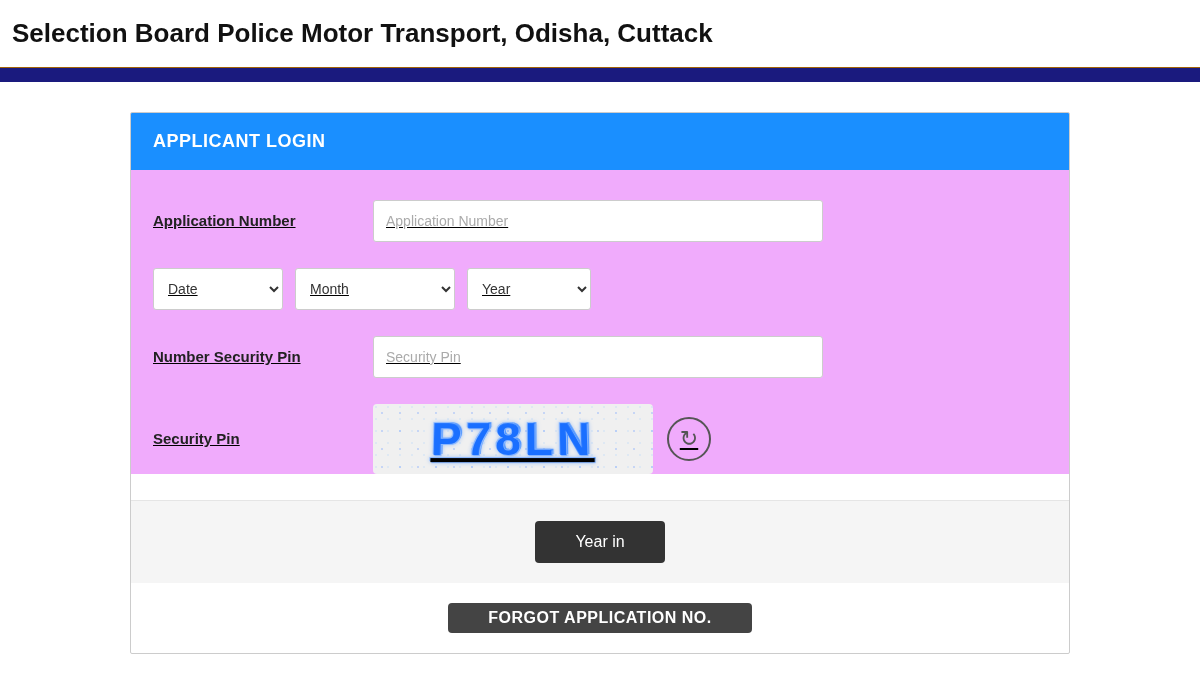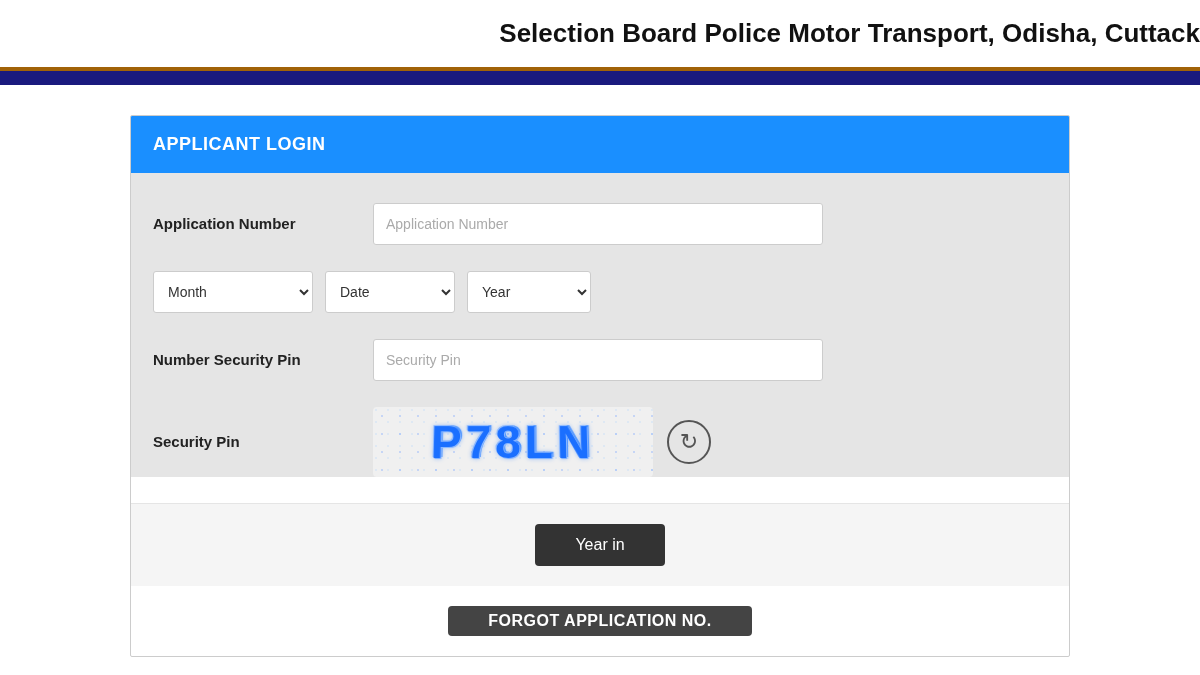--- a/index.html
+++ b/index.html
@@ -9,23 +9,23 @@
     }
 
     body {
       font-family: Arial, sans-serif;
       background: #fff;
       width: 1200px;
       min-height: 675px;
     }
 
     .top-bar {
-      border-bottom: 4px solid #a16207;
-      padding: 18px 0;
-      text-align: right;
+      border-bottom: 1px solid #a16207;
+      padding: 18px 12px;
+      text-align: left;
     }
 
     .top-bar h1 {
       font-size: 26px;
       font-weight: bold;
       color: #111;
     }
 
     .blue-band {
       background: #1a1a7e;
@@ -50,22 +50,23 @@
 
     .card-header span {
       color: #fff;
       font-size: 18px;
       font-weight: bold;
       letter-spacing: 0.5px;
       margin-top: 44px;
     }
 
     .card-body {
-      background: #e5e5e5;
+      background: #f0abfc;
       padding: 30px 22px 0 22px;
+      text-decoration: underline;
     }
 
     .form-row {
       display: flex;
       align-items: center;
       margin-bottom: 26px;
     }
 
     .form-label {
       width: 220px;
@@ -237,43 +238,43 @@
 
     <div class="card-body">
 
       <div class="form-row">
         <label class="form-label">Application Number</label>
         <input type="text" class="form-control-text" placeholder="Application Number" style="">
       </div>
 
       <div class="dob-row">
         <div class="dob-selects">
-          <select class="dob-select dob-select-month">
-            <option>Month</option>
-            <option>January</option><option>February</option>
-            <option>March</option><option>April</option>
-            <option>May</option><option>June</option>
-            <option>July</option><option>August</option>
-            <option>September</option><option>October</option>
-            <option>November</option><option>December</option>
-          </select>
           <select class="dob-select dob-select-date">
             <option>Date</option>
             <option>1</option><option>2</option><option>3</option>
             <option>4</option><option>5</option><option>6</option>
             <option>7</option><option>8</option><option>9</option>
             <option>10</option><option>11</option><option>12</option>
             <option>13</option><option>14</option><option>15</option>
             <option>16</option><option>17</option><option>18</option>
             <option>19</option><option>20</option><option>21</option>
             <option>22</option><option>23</option><option>24</option>
             <option>25</option><option>26</option><option>27</option>
             <option>28</option><option>29</option><option>30</option>
             <option>31</option>
           </select>
+          <select class="dob-select dob-select-month">
+            <option>Month</option>
+            <option>January</option><option>February</option>
+            <option>March</option><option>April</option>
+            <option>May</option><option>June</option>
+            <option>July</option><option>August</option>
+            <option>September</option><option>October</option>
+            <option>November</option><option>December</option>
+          </select>
           <select class="dob-select dob-select-year">
             <option>Year</option>
             <option>1990</option><option>1991</option><option>1992</option>
             <option>1993</option><option>1994</option><option>1995</option>
             <option>1996</option><option>1997</option><option>1998</option>
             <option>1999</option><option>2000</option><option>2001</option>
             <option>2002</option><option>2003</option><option>2004</option>
             <option>2005</option>
           </select>
         </div>

